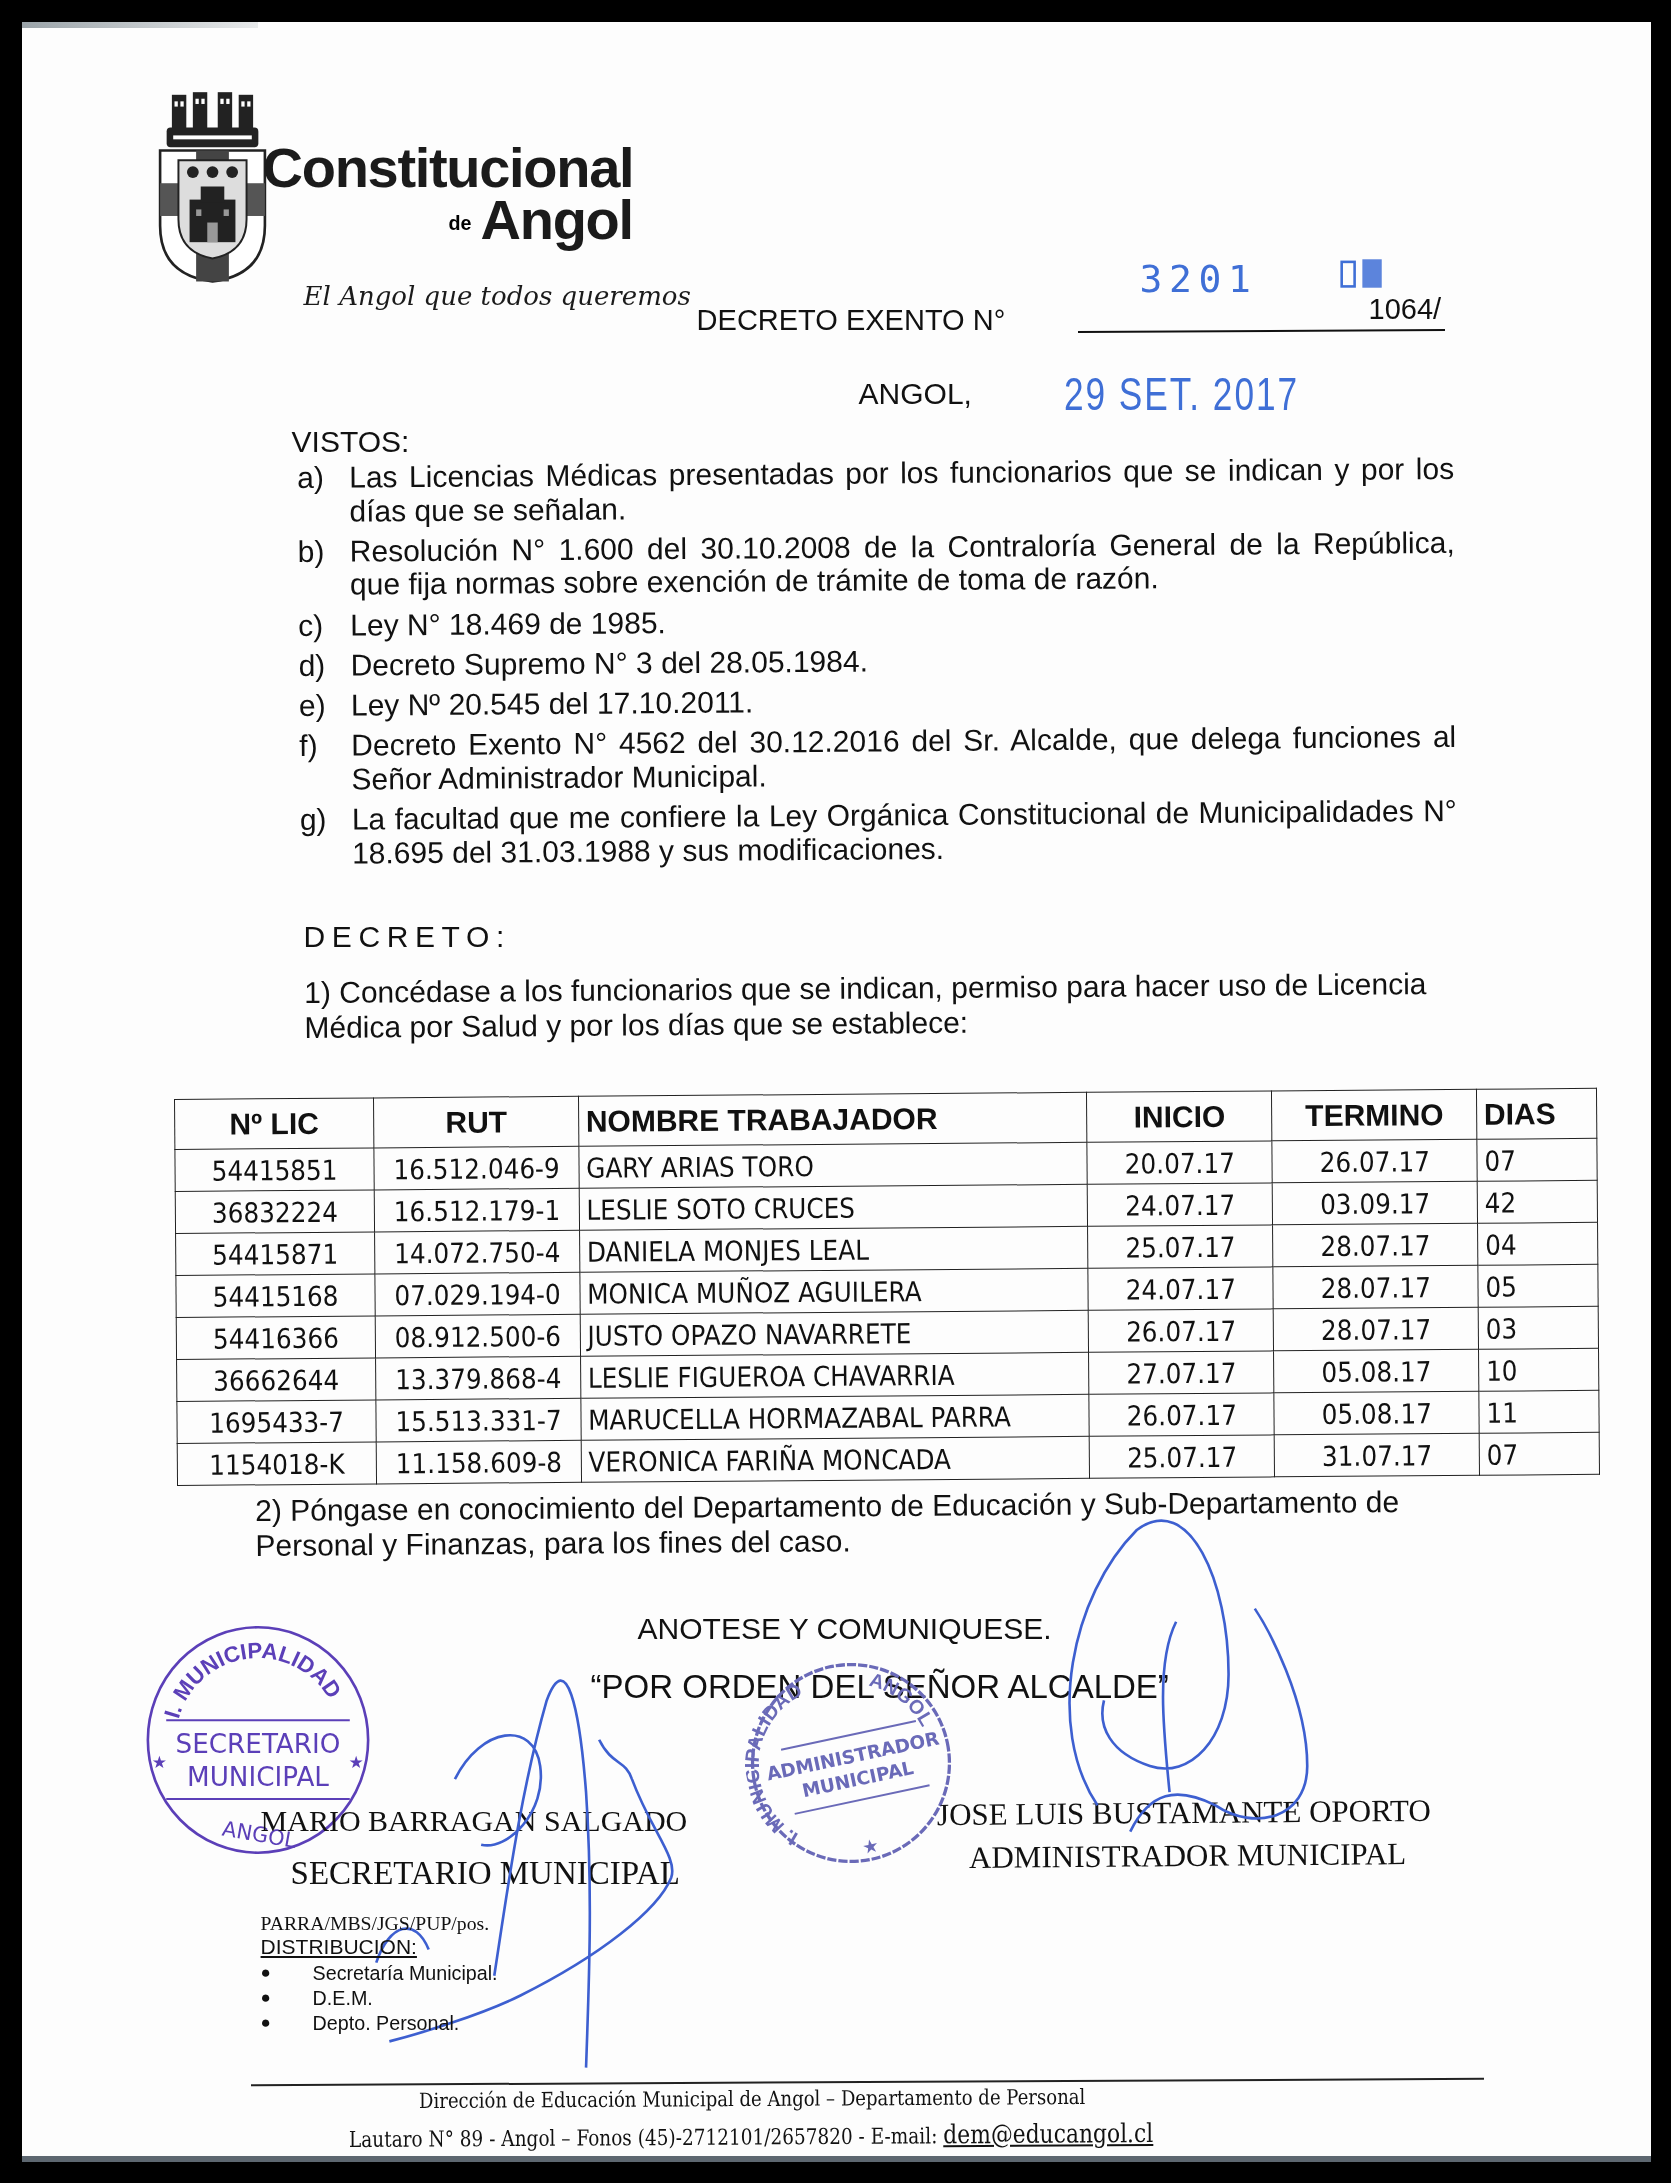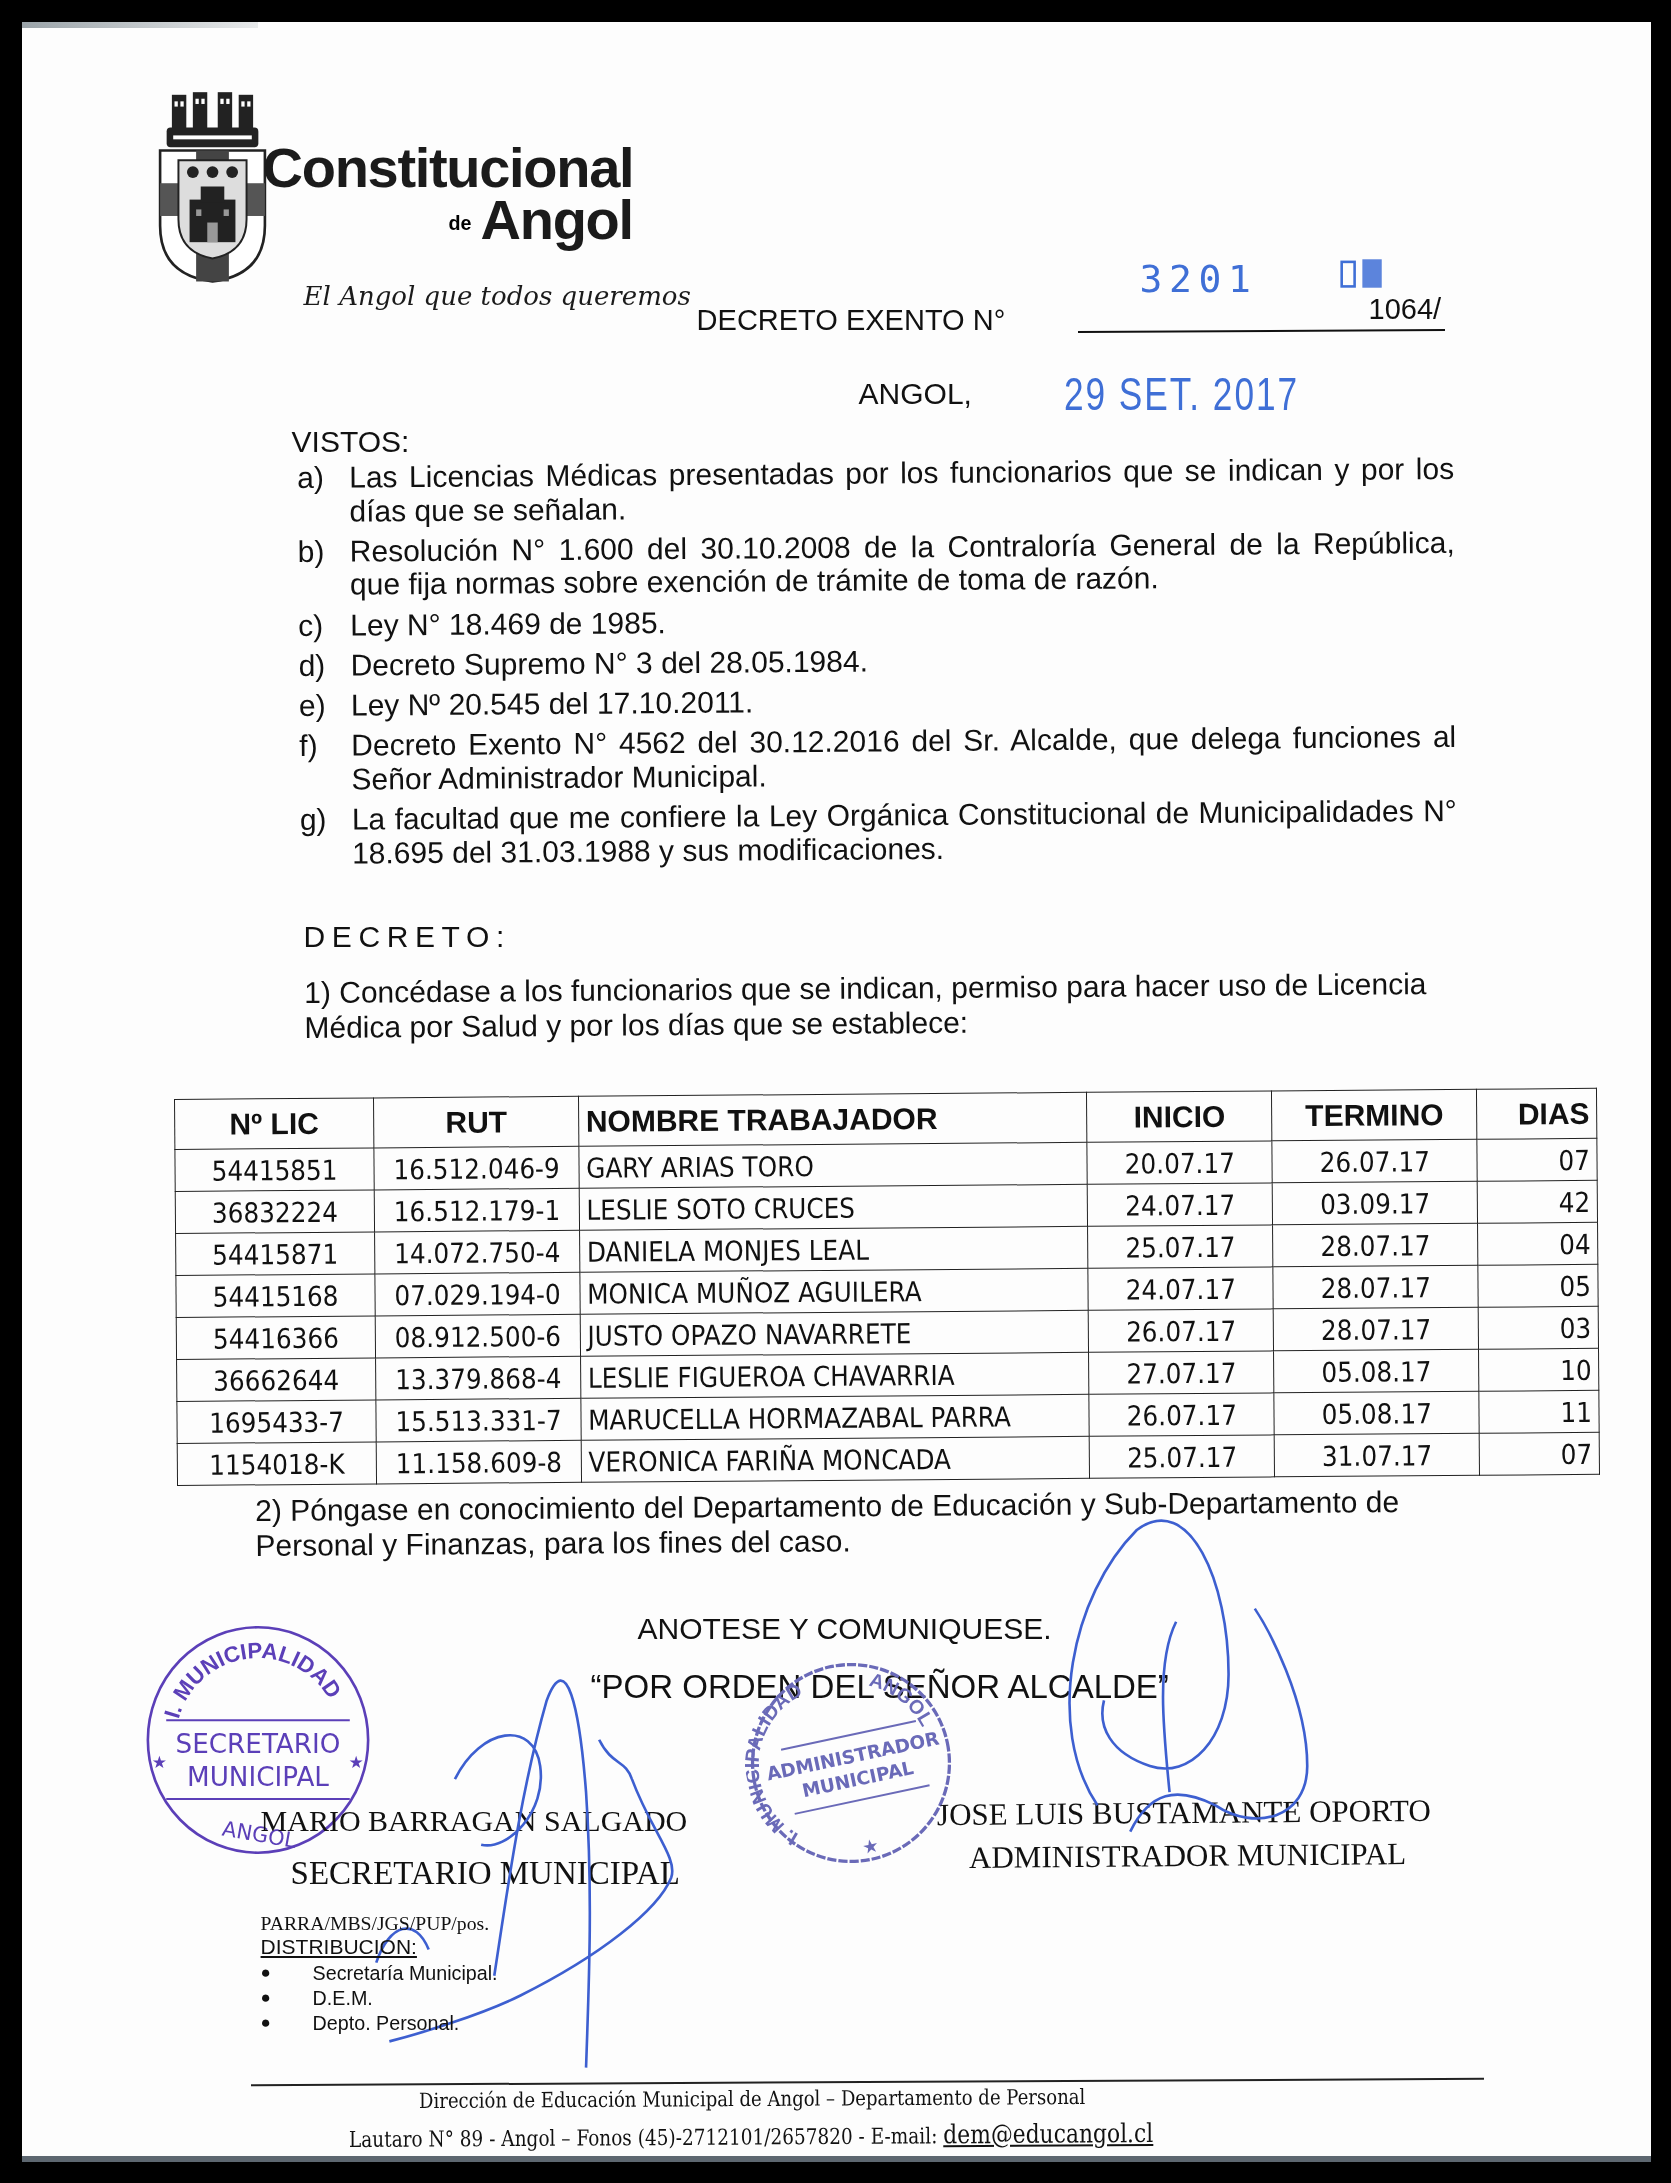--- a/index.html
+++ b/index.html
@@ -50,21 +50,21 @@
     font-family: "DejaVu Sans Condensed", "DejaVu Sans", sans-serif;
   }
   .lic-table th, .lic-table td { border: 1.3px solid #222; padding: 0 6.6px; height: 41px; }
   .lic-table th { font-family: "Liberation Sans", sans-serif; font-weight: bold; font-size: 30px; height: 49px; }
   .lic-table td { font-size: 27.5px; font-stretch: condensed; }
   .c-lic { width: 184px; text-align: center; }
   .c-rut { width: 190px; text-align: center; }
   .c-nom { width: 492px; text-align: left; }
   .c-ini { width: 170px; text-align: center; }
   .c-ter { width: 190px; text-align: center; }
-  .c-dia { width: 105px; text-align: right; }
+  .c-dia { width: 105px; text-align: left; }
 
   .clause2 { left: 233px; top: 1472px; width: 1213px; font-size: 30px; line-height: 1.16; transform: rotate(-0.45deg); transform-origin: left top; }
   .anotese { left: 616px; top: 1590px; font-size: 30px; }
   .por-orden { left: 569px; top: 1646px; font-size: 33px; text-align: right; }
 
   
   .stamp-sec { left: 118px; top: 1600px; width: 236px; height: 236px; }
   .stamp-adm { left: 724px; top: 1636px; width: 210px; height: 210px; transform: rotate(-12deg); }
   .sig { left: 0; top: 0; width: 1629px; height: 2140px; pointer-events: none; }
 

